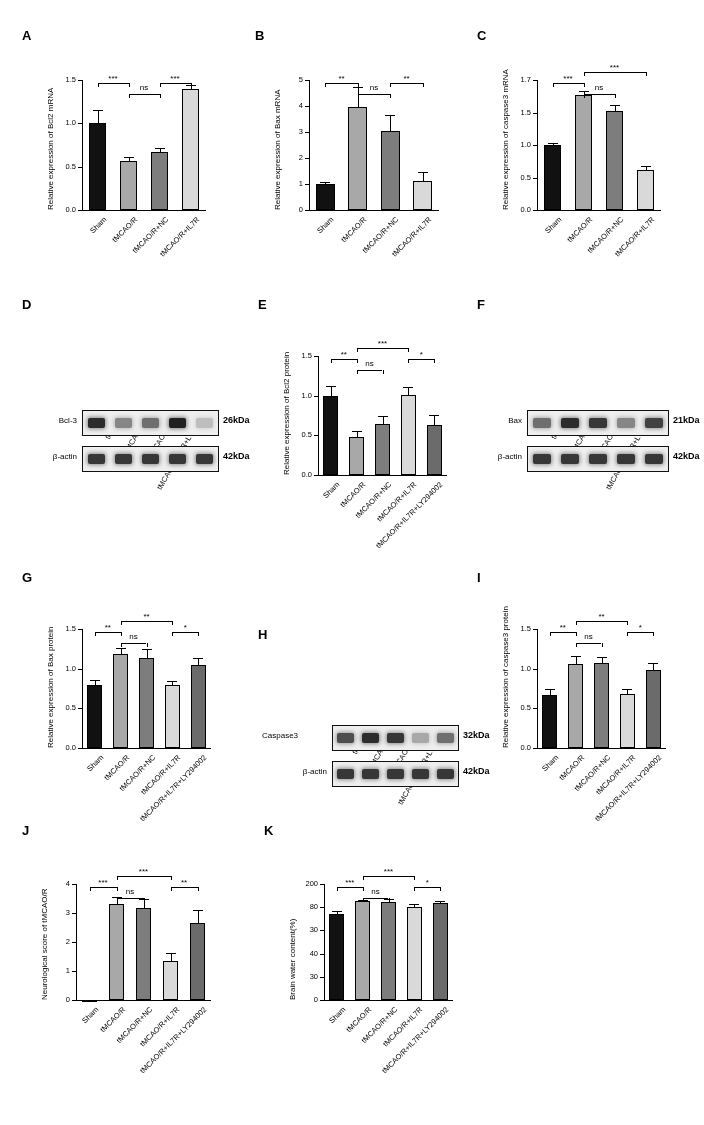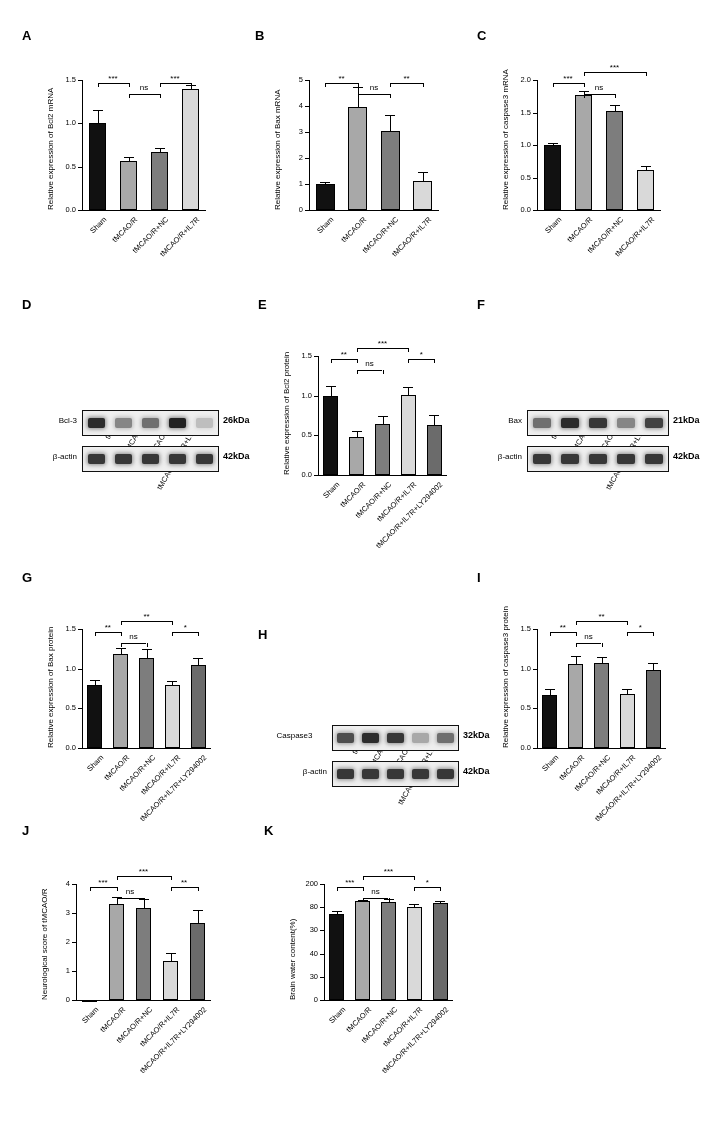--- a/index.html
+++ b/index.html
@@ -142,21 +142,21 @@
     <div class="axis-line" style="left: 40px; top: 170px; width: 124px; height: 1px;"></div>
     <div class="ytickmark" style="left: 36px; top: 170px;"></div>
     <div class="ytick" style="left: 6px; top: 165px; width: 28px;">0.0</div>
     <div class="ytickmark" style="left: 36px; top: 137.5px;"></div>
     <div class="ytick" style="left: 6px; top: 132.5px; width: 28px;">0.5</div>
     <div class="ytickmark" style="left: 36px; top: 105px;"></div>
     <div class="ytick" style="left: 6px; top: 100px; width: 28px;">1.0</div>
     <div class="ytickmark" style="left: 36px; top: 72.5px;"></div>
     <div class="ytick" style="left: 6px; top: 67.5px; width: 28px;">1.5</div>
     <div class="ytickmark" style="left: 36px; top: 40px;"></div>
-    <div class="ytick" style="left: 6px; top: 35px; width: 28px;">2.0</div>
+    <div class="ytick" style="left: 6px; top: 35px; width: 28px;">1.7</div>
     <div class="ylabel" style="left: 4px; top: 170px;">Relative expression of caspase3 mRNA</div>
     <div class="bar" style="left: 46.51px; top: 105px; width: 17.98px; height: 65px; background: rgb(17, 17, 17);"></div>
     <div class="err" style="left: 55.5px; top: 103.05px; height: 1.95px;"></div>
     <div class="errcap" style="left: 50.5px; top: 103.05px; width: 10px;"></div>
     <div class="xlab" style="left: -36.5px; top: 175px; width: 96px;">Sham</div>
     <div class="bar" style="left: 77.51px; top: 54.95px; width: 17.98px; height: 115.05px; background: rgb(168, 168, 168);"></div>
     <div class="err" style="left: 86.5px; top: 51.05px; height: 3.9px;"></div>
     <div class="errcap" style="left: 81.5px; top: 51.05px; width: 10px;"></div>
     <div class="xlab" style="left: -5.5px; top: 175px; width: 96px;">tMCAO/R</div>
     <div class="bar" style="left: 108.51px; top: 71.2px; width: 17.98px; height: 98.8px; background: rgb(125, 125, 125);"></div>
@@ -532,21 +532,21 @@
     <div class="lanelab" style="left: 36.5px; top: 92px; width: 100px;">tMCAO/R+NC</div>
     <div class="lanelab" style="left: 61.5px; top: 92px; width: 100px;">tMCAO/R+IL7R</div>
     <div class="lanelab" style="left: 86.5px; top: 92px; width: 100px;">tMCAO/R+IL7R+LY294002</div>
     <div class="blotbox" style="left: 70px; top: 98px; width: 125px; height: 24px; background: rgb(239, 239, 239);">
       <div class="blotband" style="left: 4.25px; top: 7.2px; width: 16.5px; height: 9.6px; background: rgb(78, 78, 78); box-shadow: rgba(78, 78, 78, 0.55) 0px 0px 4px 1px;"></div>
       <div class="blotband" style="left: 29.25px; top: 7.2px; width: 16.5px; height: 9.6px; background: rgb(44, 44, 44); box-shadow: rgba(44, 44, 44, 0.55) 0px 0px 4px 1px;"></div>
       <div class="blotband" style="left: 54.25px; top: 7.2px; width: 16.5px; height: 9.6px; background: rgb(55, 55, 55); box-shadow: rgba(55, 55, 55, 0.55) 0px 0px 4px 1px;"></div>
       <div class="blotband" style="left: 79.25px; top: 7.2px; width: 16.5px; height: 9.6px; background: rgb(168, 168, 168); box-shadow: rgba(168, 168, 168, 0.55) 0px 0px 4px 1px;"></div>
       <div class="blotband" style="left: 104.25px; top: 7.2px; width: 16.5px; height: 9.6px; background: rgb(111, 111, 111); box-shadow: rgba(111, 111, 111, 0.55) 0px 0px 4px 1px;"></div>
     </div>
-    <div class="blotlabel" style="left: 0px; top: 104px; width: 65px; text-align: center;">Caspase3</div>
+    <div class="blotlabel" style="left: 0px; top: 104px; width: 65px; text-align: left;">Caspase3</div>
     <div class="blotkda" style="left: 201px; top: 103px;">32kDa</div>
     <div class="blotbox" style="left: 70px; top: 134px; width: 125px; height: 24px; background: rgb(239, 239, 239);">
       <div class="blotband" style="left: 4.25px; top: 7.2px; width: 16.5px; height: 9.6px; background: rgb(55, 55, 55); box-shadow: rgba(55, 55, 55, 0.55) 0px 0px 4px 1px;"></div>
       <div class="blotband" style="left: 29.25px; top: 7.2px; width: 16.5px; height: 9.6px; background: rgb(55, 55, 55); box-shadow: rgba(55, 55, 55, 0.55) 0px 0px 4px 1px;"></div>
       <div class="blotband" style="left: 54.25px; top: 7.2px; width: 16.5px; height: 9.6px; background: rgb(55, 55, 55); box-shadow: rgba(55, 55, 55, 0.55) 0px 0px 4px 1px;"></div>
       <div class="blotband" style="left: 79.25px; top: 7.2px; width: 16.5px; height: 9.6px; background: rgb(55, 55, 55); box-shadow: rgba(55, 55, 55, 0.55) 0px 0px 4px 1px;"></div>
       <div class="blotband" style="left: 104.25px; top: 7.2px; width: 16.5px; height: 9.6px; background: rgb(55, 55, 55); box-shadow: rgba(55, 55, 55, 0.55) 0px 0px 4px 1px;"></div>
     </div>
     <div class="blotlabel" style="left: 0px; top: 140px; width: 65px; text-align: right;">β-actin</div>
     <div class="blotkda" style="left: 201px; top: 139px;">42kDa</div>

